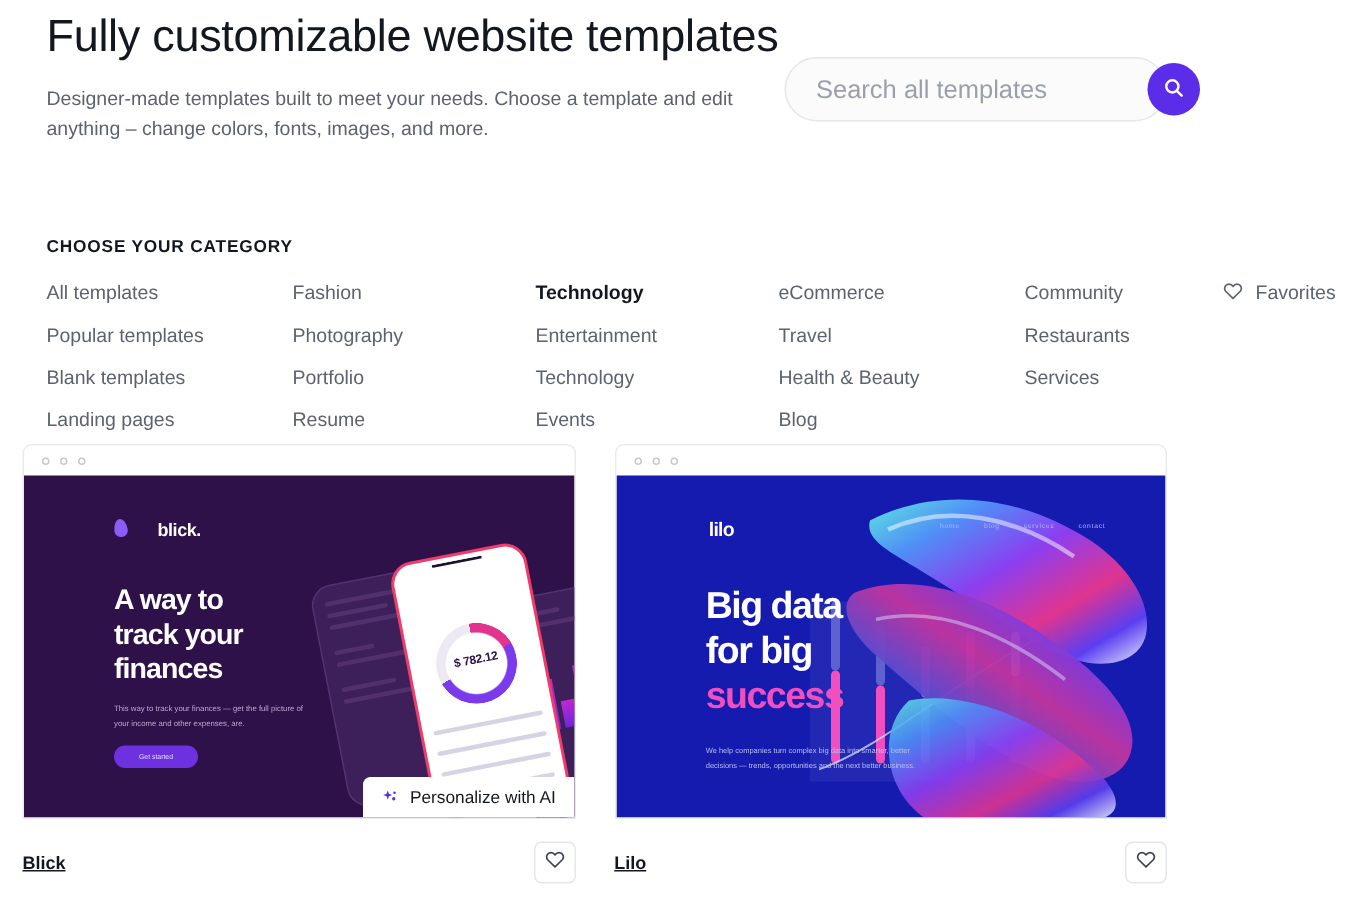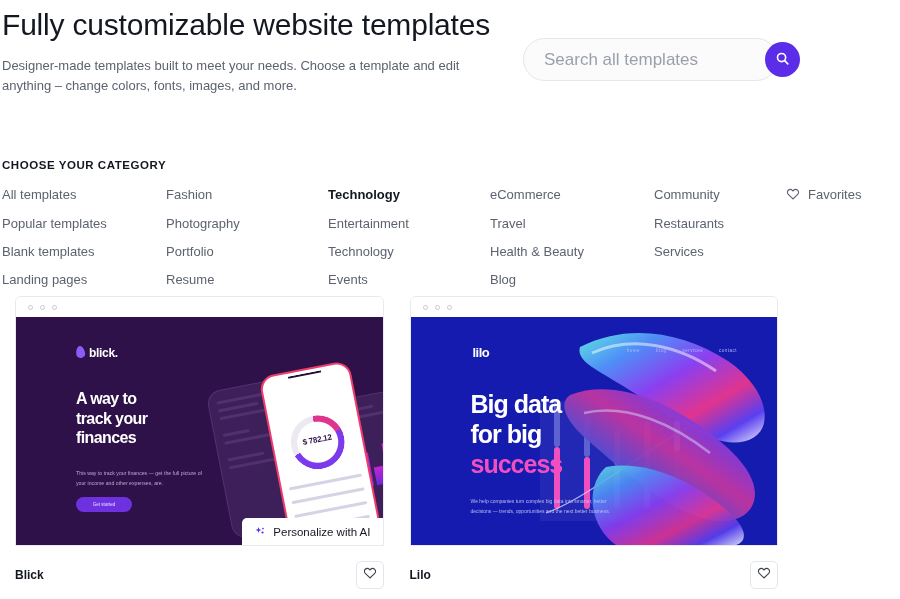--- a/index.html
+++ b/index.html
@@ -3,21 +3,21 @@
 <meta charset="utf-8">
 <style>
   * { box-sizing: border-box; margin: 0; padding: 0; }
   html, body {
     width: 900px; height: 599px;
     background: #ffffff;
     font-family: "Liberation Sans", sans-serif;
     overflow: hidden;
     color: #131720;
   }
-  .page { position: relative; width: 793px; height: 599px; padding: 0 2px; }
+  .page { position: relative; width: 793px; height: 599px; padding: 0 31px; }
 
   
   .header { position: relative; padding-top: 6px; }
   .page-title {
     font-size: 30px;
     font-weight: 400;
     letter-spacing: -0.2px;
     color: #131720;
     line-height: 1.25;
   }
@@ -119,31 +119,31 @@
   .thumb {
     position: relative;
     height: 228px;
     overflow: hidden;
   }
 
   
   .blick { background: #2e1149; }
   .blick-logo {
     position: absolute; left: 60px; top: 29px;
-    display: flex; gap: 4px;
+    display: flex; gap: 20px;
     color: #fff; font-weight: bold; font-size: 12px; letter-spacing: -0.3px;
   }
   .flame {
     width: 9px; height: 12px; background: #8b5cf6;
     border-radius: 50% 50% 50% 50% / 65% 65% 35% 35%;
     transform: rotate(-8deg);
   }
   .blick-head {
     position: absolute; left: 60px; top: 72px;
-    color: #fff; font-weight: bold; font-size: 16px;
+    color: #fff; font-weight: bold; font-size: 19px;
     line-height: 1.22; letter-spacing: -0.6px;
   }
   .blick-sub {
     position: absolute; left: 60px; top: 152px; width: 128px;
     color: #bba8cf; font-size: 5.2px; line-height: 1.85;
     filter: blur(0.35px);
   }
   .blick-btn {
     position: absolute; left: 60px; top: 180px;
     width: 56px; height: 15px; border-radius: 8px;
@@ -219,20 +219,21 @@
   }
   .chart-panel i {
     position: absolute; bottom: 12px; width: 6px; border-radius: 3px;
   }
 
   
   .card-foot {
     height: 47px;
     display: flex; align-items: center; justify-content: space-between;
     padding-top: 10px;
+    text-decoration: underline;
   }
   .card-name { font-size: 12px; font-weight: bold; color: #131720; }
   .fav-btn {
     width: 28px; height: 28px;
     border: 1px solid #e4e6ea; border-radius: 5px;
     background: #fff; cursor: pointer;
     display: flex; align-items: center; justify-content: center;
   }
 
   

